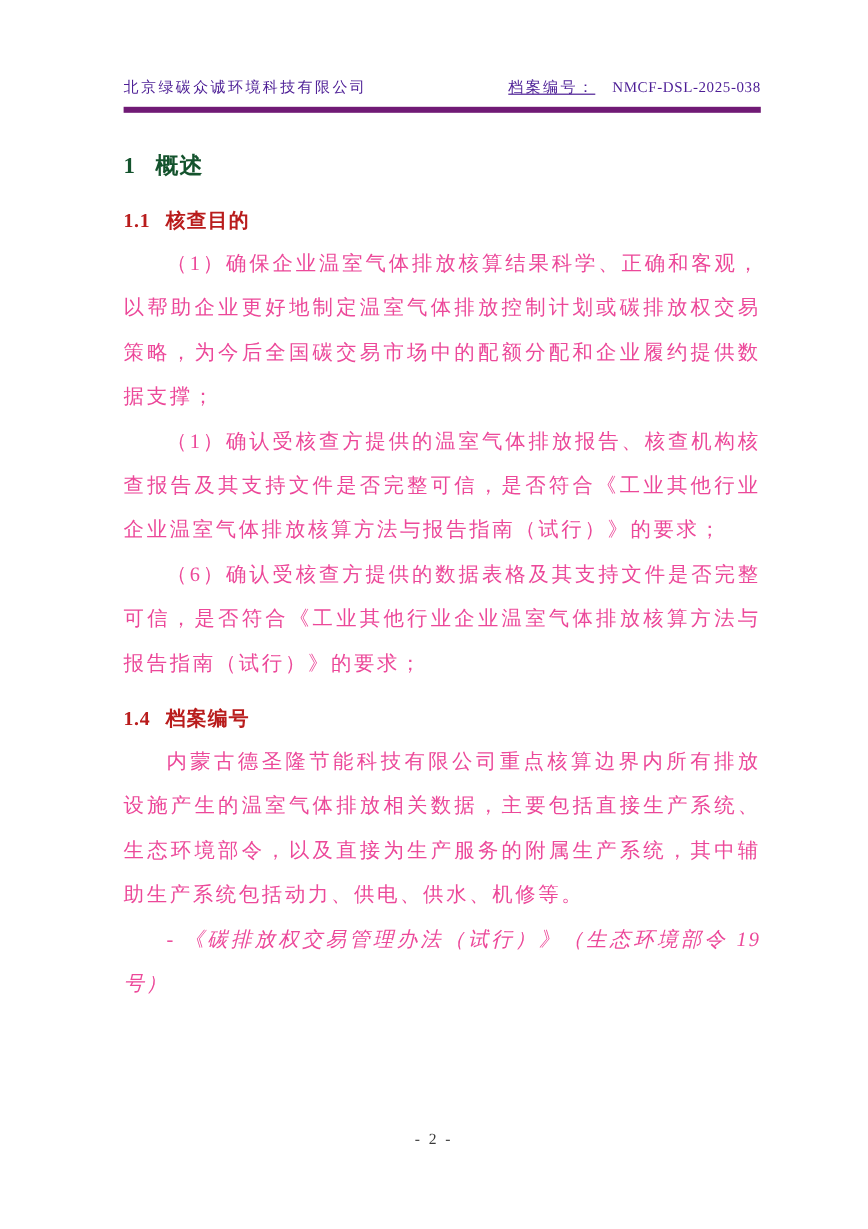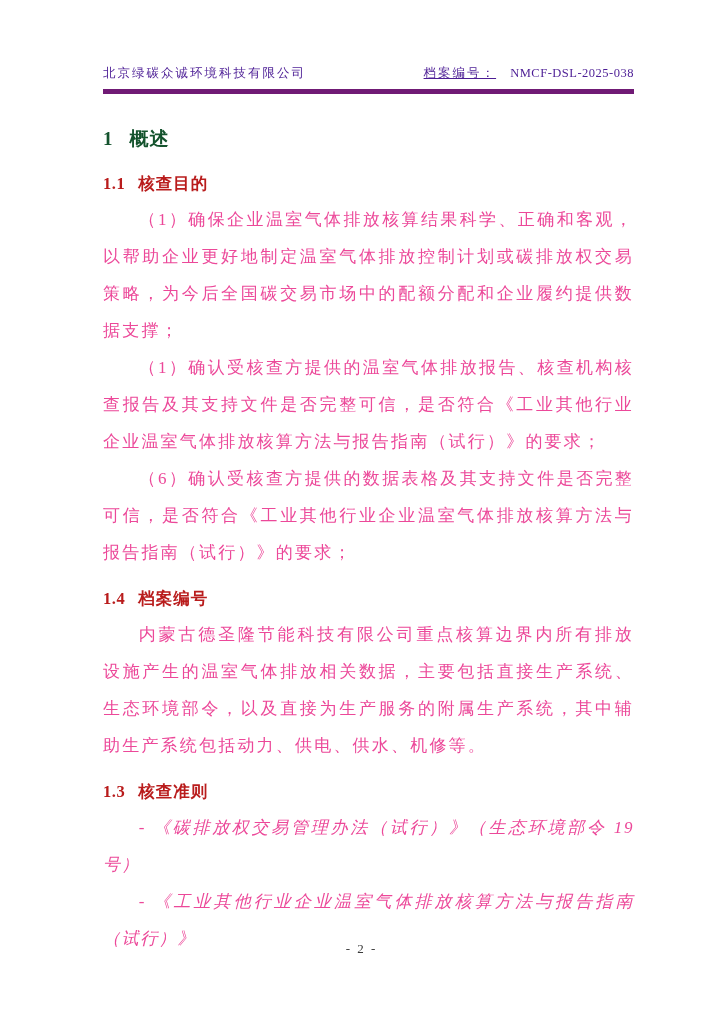--- a/index.html
+++ b/index.html
@@ -94,25 +94,21 @@
     <p class="body-par">（1）确保企业温室气体排放核算结果科学、正确和客观，以帮助企业更好地制定温室气体排放控制计划或碳排放权交易策略，为今后全国碳交易市场中的配额分配和企业履约提供数据支撑；</p>
     <p class="body-par">（1）确认受核查方提供的温室气体排放报告、核查机构核查报告及其支持文件是否完整可信，是否符合《工业其他行业企业温室气体排放核算方法与报告指南（试行）》的要求；</p>
     <p class="body-par">（6）确认受核查方提供的数据表格及其支持文件是否完整可信，是否符合《工业其他行业企业温室气体排放核算方法与报告指南（试行）》的要求；</p>
 
     <h2 class="h-sub mt">
       <span class="num">1.4</span><span>档案编号</span>
     </h2>
 
     <p class="body-par">内蒙古德圣隆节能科技有限公司重点核算边界内所有排放设施产生的温室气体排放相关数据，主要包括直接生产系统、生态环境部令，以及直接为生产服务的附属生产系统，其中辅助生产系统包括动力、供电、供水、机修等。</p>
 
-    <h2 class="h-sub mt">
-      <span class="num">1.3</span><span>核查准则</span>
-    </h2>
 
     <p class="body-par list-item">- 《碳排放权交易管理办法（试行）》（生态环境部令 19 号）</p>
-    <p class="body-par list-item">- 《工业其他行业企业温室气体排放核算方法与报告指南（试行）》</p>
 
   </div>
 
   <div class="doc-footer">
     <span>- 2 -</span>
   </div>
 </div>
 
 </body></html>

